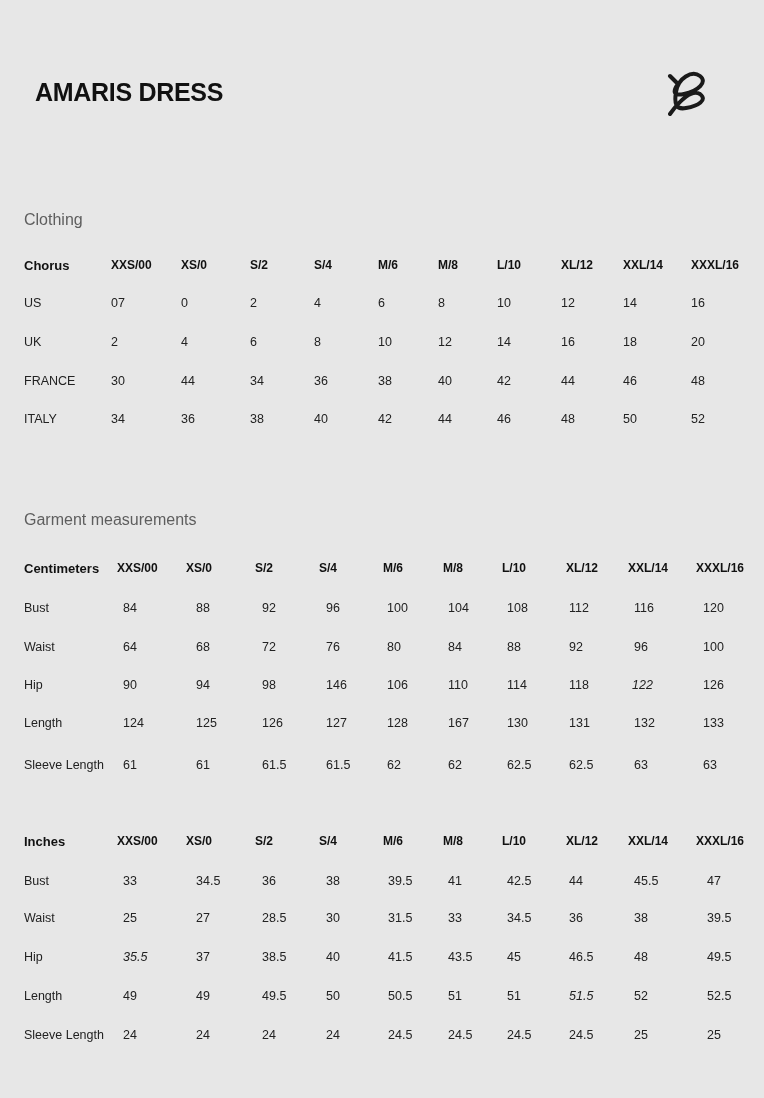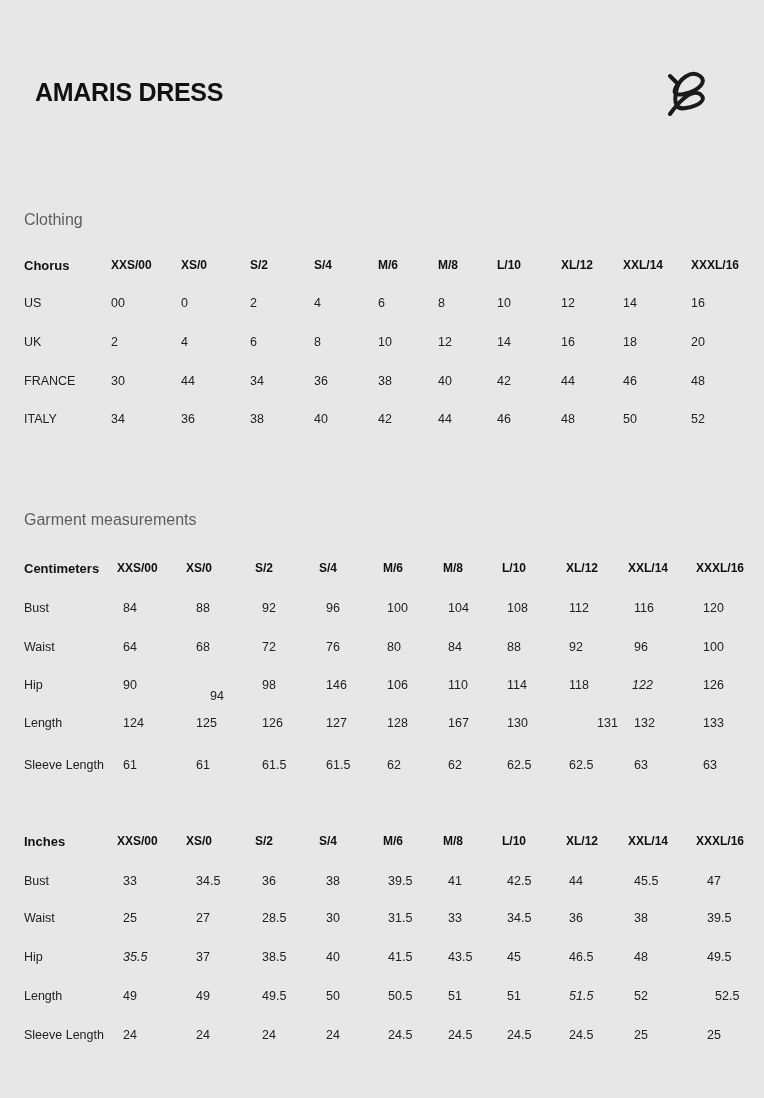--- a/index.html
+++ b/index.html
@@ -47,21 +47,21 @@
       <div class="cell" style="left: 314px; top: 0px;">S/4</div>
       <div class="cell" style="left: 378px; top: 0px;">M/6</div>
       <div class="cell" style="left: 438px; top: 0px;">M/8</div>
       <div class="cell" style="left: 497px; top: 0px;">L/10</div>
       <div class="cell" style="left: 561px; top: 0px;">XL/12</div>
       <div class="cell" style="left: 623px; top: 0px;">XXL/14</div>
       <div class="cell" style="left: 691px; top: 0px;">XXXL/16</div>
     </div>
     <div class="row" style="position: absolute; top: 38px; width: 100%;">
       <div class="cell label">US</div>
-      <div class="cell" style="left: 111px; top: 0px;">00</div>
+      <div class="cell" style="left: 111px; top: 0px;">07</div>
       <div class="cell" style="left: 181px; top: 0px;">0</div>
       <div class="cell" style="left: 250px; top: 0px;">2</div>
       <div class="cell" style="left: 314px; top: 0px;">4</div>
       <div class="cell" style="left: 378px; top: 0px;">6</div>
       <div class="cell" style="left: 438px; top: 0px;">8</div>
       <div class="cell" style="left: 497px; top: 0px;">10</div>
       <div class="cell" style="left: 561px; top: 0px;">12</div>
       <div class="cell" style="left: 623px; top: 0px;">14</div>
       <div class="cell" style="left: 691px; top: 0px;">16</div>
     </div>
@@ -144,40 +144,40 @@
       <div class="cell" style="left: 387px; top: 0px;">80</div>
       <div class="cell" style="left: 448px; top: 0px;">84</div>
       <div class="cell" style="left: 507px; top: 0px;">88</div>
       <div class="cell" style="left: 569px; top: 0px;">92</div>
       <div class="cell" style="left: 634px; top: 0px;">96</div>
       <div class="cell" style="left: 703px; top: 0px;">100</div>
     </div>
     <div class="row" style="position: absolute; top: 117px; width: 100%;">
       <div class="cell label">Hip</div>
       <div class="cell" style="left: 123px; top: 0px;">90</div>
-      <div class="cell" style="left: 210px; top: 0px; margin-top: 11px;">94</div>
+      <div class="cell" style="left: 196px; top: 0px;">94</div>
       <div class="cell" style="left: 262px; top: 0px;">98</div>
       <div class="cell" style="left: 326px; top: 0px;">146</div>
       <div class="cell" style="left: 387px; top: 0px;">106</div>
       <div class="cell" style="left: 448px; top: 0px;">110</div>
       <div class="cell" style="left: 507px; top: 0px;">114</div>
       <div class="cell" style="left: 569px; top: 0px;">118</div>
       <div class="cell" style="left: 632px; top: 0px; font-style: italic;">122</div>
       <div class="cell" style="left: 703px; top: 0px;">126</div>
     </div>
     <div class="row" style="position: absolute; top: 155px; width: 100%;">
       <div class="cell label">Length</div>
       <div class="cell" style="left: 123px; top: 0px;">124</div>
       <div class="cell" style="left: 196px; top: 0px;">125</div>
       <div class="cell" style="left: 262px; top: 0px;">126</div>
       <div class="cell" style="left: 326px; top: 0px;">127</div>
       <div class="cell" style="left: 387px; top: 0px;">128</div>
       <div class="cell" style="left: 448px; top: 0px;">167</div>
       <div class="cell" style="left: 507px; top: 0px;">130</div>
-      <div class="cell" style="left: 569px; top: 0px; margin-left: 28px;">131</div>
+      <div class="cell" style="left: 569px; top: 0px;">131</div>
       <div class="cell" style="left: 634px; top: 0px;">132</div>
       <div class="cell" style="left: 703px; top: 0px;">133</div>
     </div>
     <div class="row" style="position: absolute; top: 197px; width: 100%;">
       <div class="cell label">Sleeve Length</div>
       <div class="cell" style="left: 123px; top: 0px;">61</div>
       <div class="cell" style="left: 196px; top: 0px;">61</div>
       <div class="cell" style="left: 262px; top: 0px;">61.5</div>
       <div class="cell" style="left: 326px; top: 0px;">61.5</div>
       <div class="cell" style="left: 387px; top: 0px;">62</div>
@@ -246,21 +246,21 @@
       <div class="cell label">Length</div>
       <div class="cell" style="left: 123px; top: 0px;">49</div>
       <div class="cell" style="left: 196px; top: 0px;">49</div>
       <div class="cell" style="left: 262px; top: 0px;">49.5</div>
       <div class="cell" style="left: 326px; top: 0px;">50</div>
       <div class="cell" style="left: 388px; top: 0px;">50.5</div>
       <div class="cell" style="left: 448px; top: 0px;">51</div>
       <div class="cell" style="left: 507px; top: 0px;">51</div>
       <div class="cell" style="left: 569px; top: 0px; font-style: italic;">51.5</div>
       <div class="cell" style="left: 634px; top: 0px;">52</div>
-      <div class="cell" style="left: 707px; top: 0px; margin-left: 8px;">52.5</div>
+      <div class="cell" style="left: 707px; top: 0px;">52.5</div>
     </div>
     <div class="row" style="position: absolute; top: 194px; width: 100%;">
       <div class="cell label">Sleeve Length</div>
       <div class="cell" style="left: 123px; top: 0px;">24</div>
       <div class="cell" style="left: 196px; top: 0px;">24</div>
       <div class="cell" style="left: 262px; top: 0px;">24</div>
       <div class="cell" style="left: 326px; top: 0px;">24</div>
       <div class="cell" style="left: 388px; top: 0px;">24.5</div>
       <div class="cell" style="left: 448px; top: 0px;">24.5</div>
       <div class="cell" style="left: 507px; top: 0px;">24.5</div>

